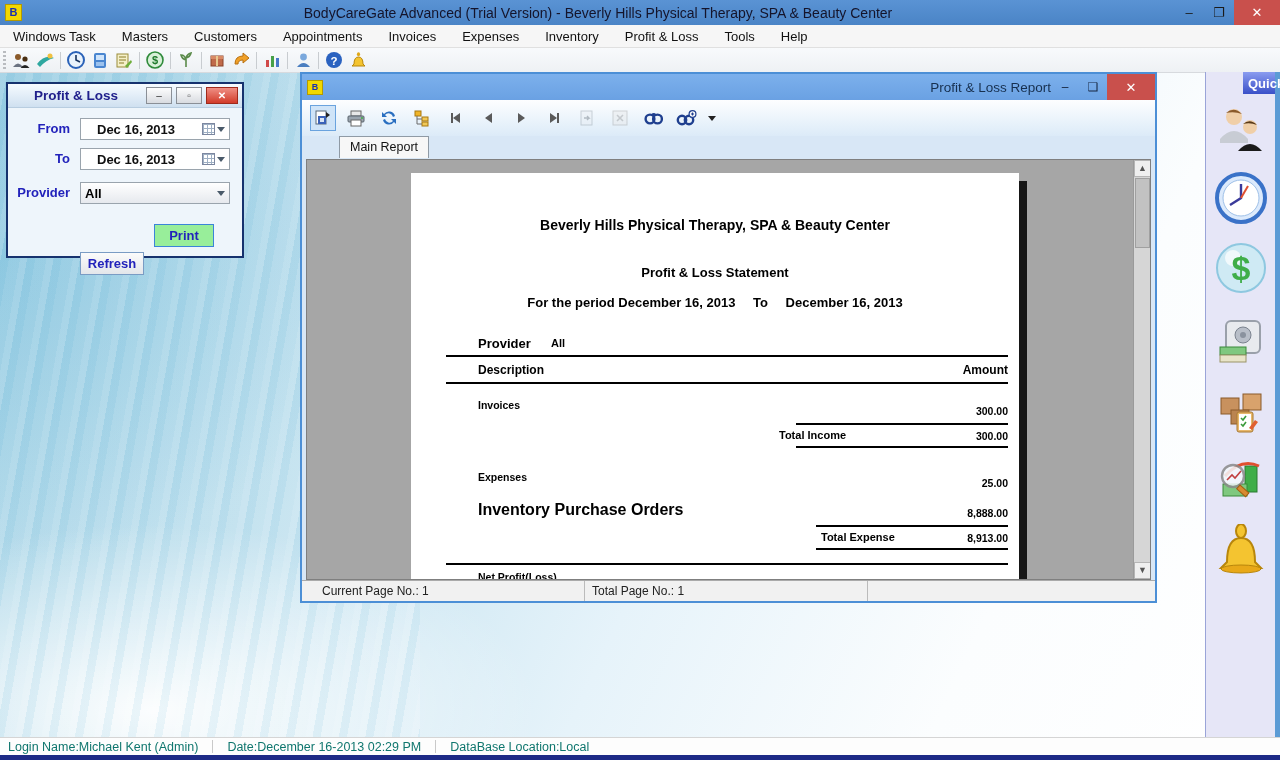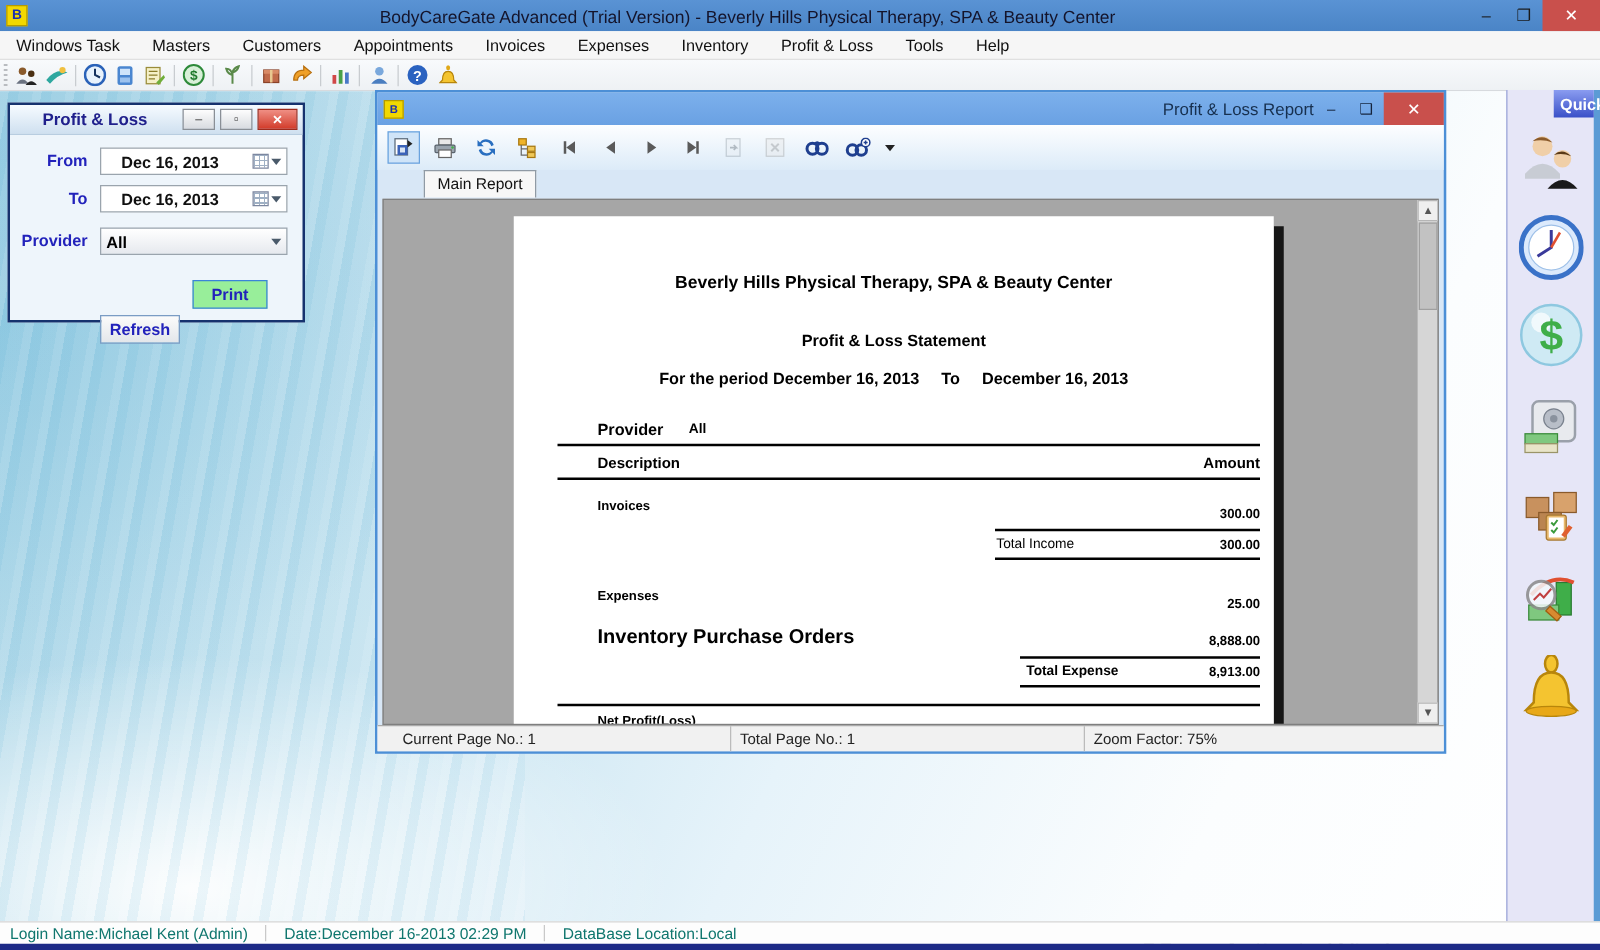--- a/index.html
+++ b/index.html
@@ -420,21 +420,21 @@
         <div class="rline" style="top:182px; left:35px; width:562px;"></div>
 
         <div class="rp" style="top:190px; left:67px; font-weight:bold; font-size:12px;">Description</div>
         <div class="rp amt" style="top:190px; font-size:12px;">Amount</div>
         <div class="rline" style="top:209px; left:35px; width:562px; height:2px;"></div>
 
         <div class="rp" style="top:226px; left:67px; font-weight:bold; font-size:10.5px;">Invoices</div>
         <div class="rp amt" style="top:232px;">300.00</div>
 
         <div class="rline" style="top:250px; left:385px; width:212px;"></div>
-        <div class="rp" style="top:256px; left:386px; font-weight:normal; font-size:11px;">Total Income</div>
+        <div class="rp" style="top:256px; left:368px; font-weight:bold; font-size:11px;">Total Income</div>
         <div class="rp amt" style="top:257px;">300.00</div>
         <div class="rline" style="top:273px; left:385px; width:212px;"></div>
 
         <div class="rp" style="top:298px; left:67px; font-weight:bold; font-size:10.5px;">Expenses</div>
         <div class="rp amt" style="top:304px;">25.00</div>
 
         <div class="rp" style="top:328px; left:67px; font-weight:bold; font-size:16px;">Inventory Purchase Orders</div>
         <div class="rp amt" style="top:334px;">8,888.00</div>
 
         <div class="rline" style="top:352px; left:405px; width:192px;"></div>
@@ -449,21 +449,20 @@
       <div id="rep-scroll">
         <span class="scr-btn" style="top:0;">▲</span>
         <span id="scr-thumb"></span>
         <span class="scr-btn" style="bottom:0;">▼</span>
       </div>
     </div>
 
     <div id="rep-status">
       <div class="rs-cell" style="width:283px;padding-left:20px;">Current Page No.: 1</div>
       <div class="rs-cell" style="width:283px;">Total Page No.: 1</div>
-      <div class="rs-cell" style="flex:1; border-right:none;">Zoom Factor: 75%</div>
     </div>
   </div>
 
   <div id="quick" class="abs">
     <div id="quick-head">
       <span id="quick-title">Quick</span>
       <span id="quick-close">✕</span>
     </div>
     <div class="q-ico" style="top:32px;">
       <svg width="50" height="50" viewBox="0 0 50 50">

